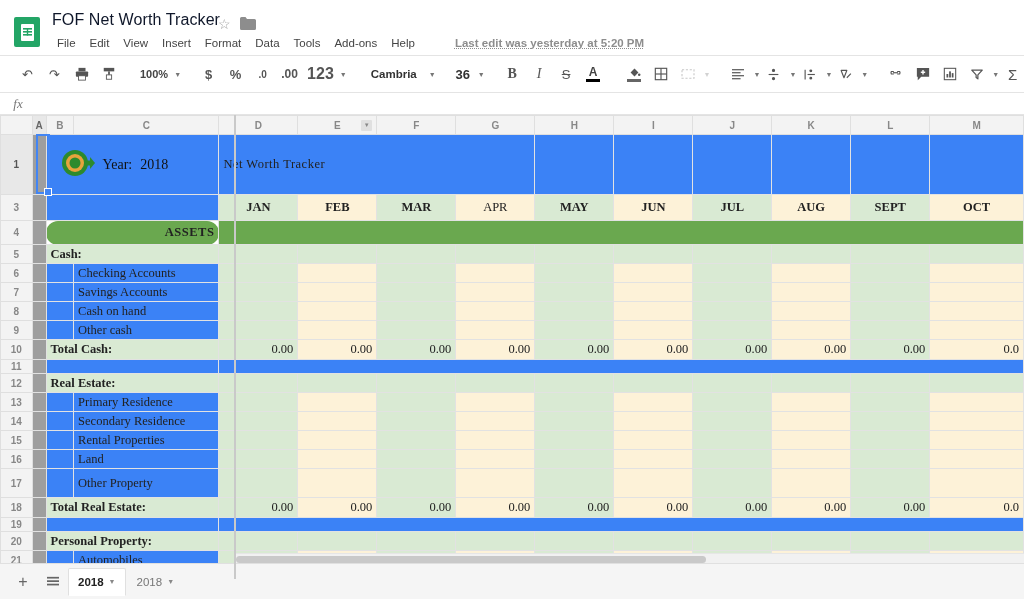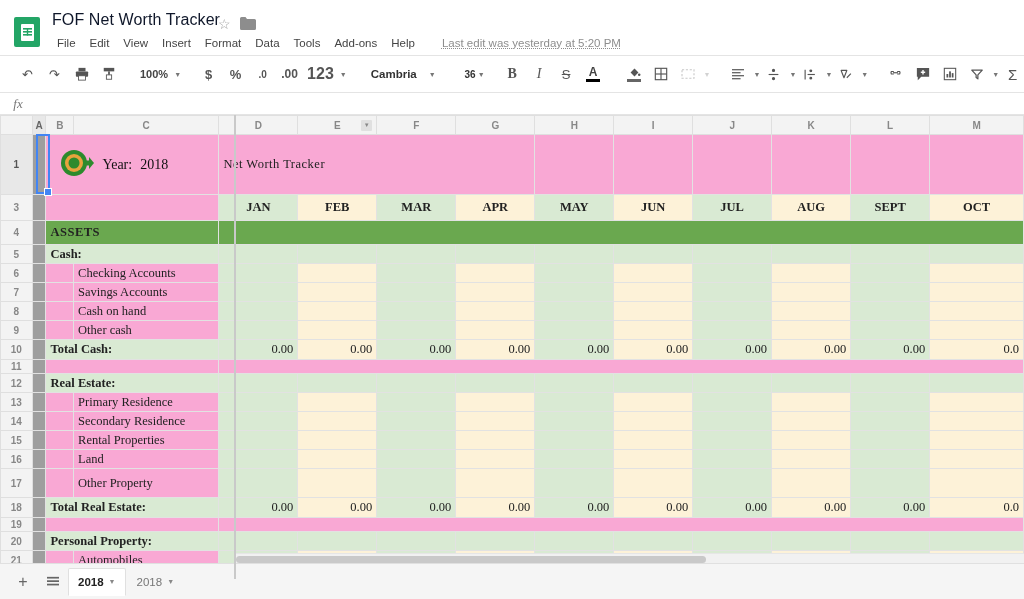--- a/index.html
+++ b/index.html
@@ -27,39 +27,39 @@
     white-space: nowrap;
   }
   .star-icon { position: absolute; left: 218px; top: 16px; color: #9e9e9e; font-size: 14px; }
   .folder-icon { position: absolute; left: 240px; top: 16px; }
   .menubar { position: absolute; left: 54px; top: 35px; display: flex; align-items: center; }
   .menubar .mi {
     font-size: 11.5px; color: #444; padding: 2px 7px; cursor: default; white-space: nowrap;
   }
   .menubar .mi:first-child { padding-left: 3px; }
   .lastedit {
-    font-size: 11.5px; color: #8d8d8d; margin-left: 20px;
-    text-decoration: underline; text-decoration-style: dotted; white-space: nowrap;
+    font-size: 11.5px; color: #8d8d8d; margin-left: 33px;
+    text-decoration: underline; text-decoration-style: dotted; white-space: nowrap; font-weight: bold;
   }
 
   
   .toolbar {
     height: 38px; border-top: 1px solid #e4e4e4; border-bottom: 1px solid #e4e4e4;
     display: flex; align-items: center; padding-left: 14px; background: #fff;
   }
   .tb { display: flex; align-items: center; height: 100%; }
   .tbtn {
     min-width: 25px; height: 25px; display: flex; align-items: center; justify-content: center;
     color: #555; font-size: 13px; border-radius: 2px; margin: 0 1px; padding: 0 3px;
   }
   .sep { width: 1px; height: 20px; background: #e0e0e0; margin: 0 7px; }
   .caret { font-size: 7px; color: #777; margin-left: 2px; }
   .zoombox { font-size: 11px; color: #444; font-weight: bold; padding: 0 4px; }
   .fontbox { font-size: 11.5px; color: #333; width: 66px; text-align: center; font-weight: 600;}
-  .sizebox { font-size: 10px; color: #333; width: 26px; text-align: right; font-weight: 600;}
+  .sizebox { font-size: 13px; color: #333; width: 26px; text-align: center; font-weight: 600;}
   .tbtn.bold { font-weight: bold; font-family: "Liberation Serif", serif; font-size:14px;}
   .tbtn.ital { font-style: italic; font-family: "Liberation Serif", serif; font-size:14px;}
   .tbtn.strike { text-decoration: line-through; font-size: 13px; }
   .tcolor { display:flex; flex-direction:column; align-items:center; line-height:1; }
   .tcolor .ltr { font-size: 12px; font-weight: 600; color: #444; }
   .tcolor .bar { width: 14px; height: 3px; background: #000; margin-top: 1px; }
   .tcolor .bar.grey { background: #666; }
   .dim { opacity: .32; }
 
   
@@ -105,38 +105,39 @@
     font-size: 12.5px; color: #222; padding: 0 4px;
     white-space: nowrap; overflow: hidden; vertical-align: middle;
   }
   .colA  { width: 14px; background: #9e9e9e; }
   .colB  { width: 28px; }
   .colC  { width: 146px; }
   .colM  { width: 95px; }
   .mcol  { width: 80px; }
 
   
-  .fill-white { background: #f9a8d4; }
+  .fill-white { background: #3b82f6; }
   .fill-green { background: #d9ead3; }
   .fill-cream { background: #fdf2d8; }
   .fill-dkgreen { background: #6aa84f; }
 
   .bord-dark { border: 1px solid #3c3c3c; }
   .bb-dark { border-bottom: 1px solid #3c3c3c; }
   .bl-dark { border-left: 1px solid #3c3c3c; }
   .br-dark { border-right: 1px solid #3c3c3c; }
 
   .t-right { text-align: right; }
   .t-center { text-align: center; }
   .indent { padding-left: 8px; }
 
   .assets-label {
     color: #ffff00; font-weight: bold; font-size: 14px;
-    text-align: left; font-family: "Liberation Serif", serif;
+    text-align: right; font-family: "Liberation Serif", serif;
     letter-spacing: .5px;
+    border-radius: 12px;
   }
   .section-label { font-weight: bold; font-size: 13px; color:#1a1a1a; }
   .total-label { font-weight: 600; font-size: 12px; color:#1a1a1a; }
   .num { font-family: "Liberation Sans", sans-serif; font-size: 11px; color: #333; }
 
   .title-cell {
     font-family: "Liberation Serif", serif; font-size: 31px;
     color: #111; letter-spacing: .5px; padding-left: 10px;
   }
   .year-cell { font-family: "Liberation Serif", serif; font-size: 14px; color:#111; }
@@ -430,21 +431,21 @@
       <td class="c fill-white"></td>
     </tr>
 
     <tr style="height:26px">
       <td class="rownum">3</td>
       <td class="c colA"></td>
       <td class="c fill-white bord-dark" colspan="2"></td>
       <td class="c fill-green t-center" style="font-weight:600">JAN</td>
       <td class="c fill-cream t-center" style="font-weight:600">FEB</td>
       <td class="c fill-green t-center" style="font-weight:600">MAR</td>
-      <td class="c fill-cream t-center" style="font-weight:700">APR</td>
+      <td class="c fill-cream t-center" style="font-weight:400">APR</td>
       <td class="c fill-green t-center" style="font-weight:600">MAY</td>
       <td class="c fill-cream t-center" style="font-weight:600">JUN</td>
       <td class="c fill-green t-center" style="font-weight:600">JUL</td>
       <td class="c fill-cream t-center" style="font-weight:600">AUG</td>
       <td class="c fill-green t-center" style="font-weight:600">SEPT</td>
       <td class="c fill-cream t-center" style="font-weight:600">OCT</td>
     </tr>
 
     <tr style="height:24px">
       <td class="rownum">4</td>

